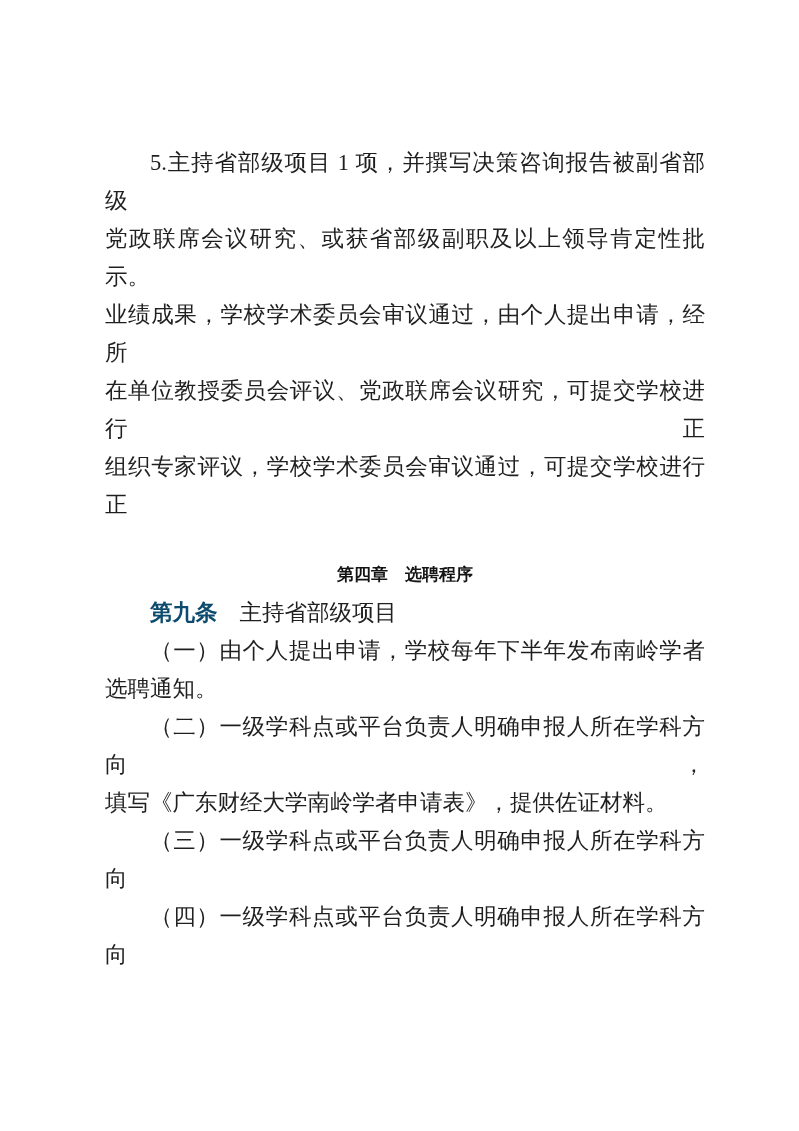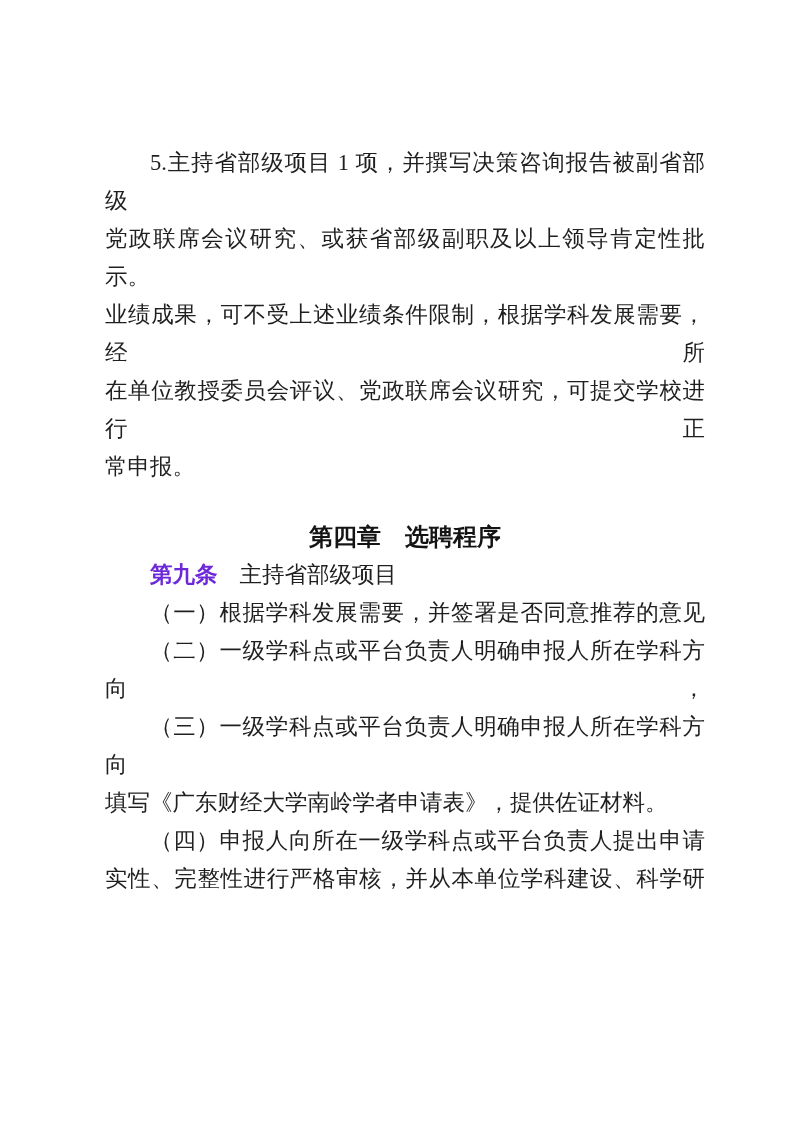--- a/index.html
+++ b/index.html
@@ -31,30 +31,30 @@
   .line.fill {
     text-align-last: justify;
   }
   .line.indent {
     text-indent: 45px;
   }
   .heading {
     margin: 32px 0 0 0;
     font-family: "Liberation Sans", "DejaVu Sans", sans-serif;
     font-weight: 700;
-    font-size: 24px;
+    font-size: 17px;
     line-height: 38px;
     color: #141414;
     text-align: center;
     text-align-last: center;
   }
   .article-label {
     font-family: "Liberation Sans", "DejaVu Sans", sans-serif;
     font-weight: 700;
-    color: #6d28d9;
+    color: #0c4a6e;
   }
   .article-title {
     margin-left: 22px;
   }
   .pagenum {
     position: absolute;
     left: 116px;
     top: 1019px;
     font-size: 19px;
     line-height: 26px;
@@ -64,33 +64,34 @@
   }
 </style>
 </head>
 <body>
 
 <div class="page">
   <main class="content">
 
     <div class="line indent fill">5.主持省部级项目 1 项，并撰写决策咨询报告被副省部级</div>
     <div class="line">党政联席会议研究、或获省部级副职及以上领导肯定性批示。</div>
-    <div class="line fill">业绩成果，可不受上述业绩条件限制，根据学科发展需要，经所</div>
+    <div class="line fill">业绩成果，学校学术委员会审议通过，由个人提出申请，经所</div>
     <div class="line fill">在单位教授委员会评议、党政联席会议研究，可提交学校进行正</div>
-    <div class="line">常申报。</div>
+    <div class="line fill">组织专家评议，学校学术委员会审议通过，可提交学校进行正</div>
 
     <h2 class="heading">第四章　选聘程序</h2>
 
     <div class="line indent">
       <span class="article-label">第九条</span><span class="article-title">主持省部级项目</span>
     </div>
 
-    <div class="line indent fill">（一）根据学科发展需要，并签署是否同意推荐的意见</div>
+    <div class="line indent fill">（一）由个人提出申请，学校每年下半年发布南岭学者</div>
+    <div class="line">选聘通知。</div>
     <div class="line indent fill">（二）一级学科点或平台负责人明确申报人所在学科方向，</div>
+    <div class="line">填写《广东财经大学南岭学者申请表》，提供佐证材料。</div>
     <div class="line indent fill">（三）一级学科点或平台负责人明确申报人所在学科方向</div>
-    <div class="line">填写《广东财经大学南岭学者申请表》，提供佐证材料。</div>
-    <div class="line indent fill">（四）申报人向所在一级学科点或平台负责人提出申请</div>
+    <div class="line indent fill">（四）一级学科点或平台负责人明确申报人所在学科方向</div>
     <div class="line fill">实性、完整性进行严格审核，并从本单位学科建设、科学研</div>
 
   </main>
 
   <div class="pagenum">- 6 -</div>
 </div>
 
 </body></html>

